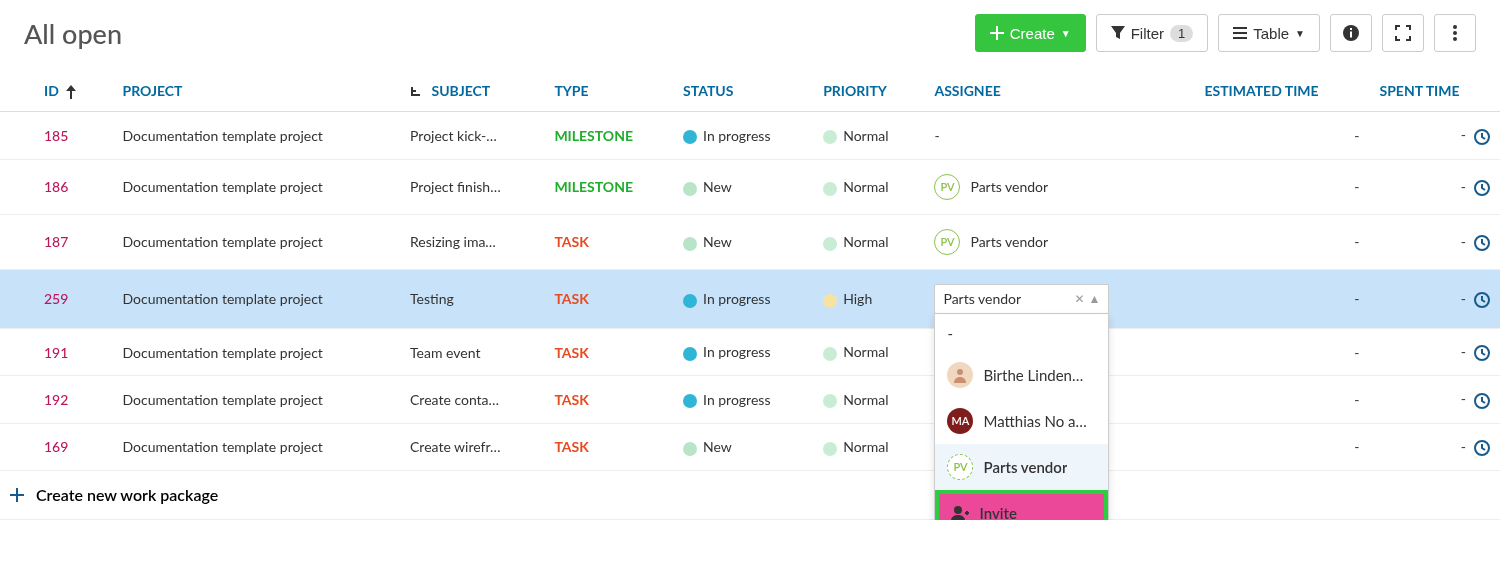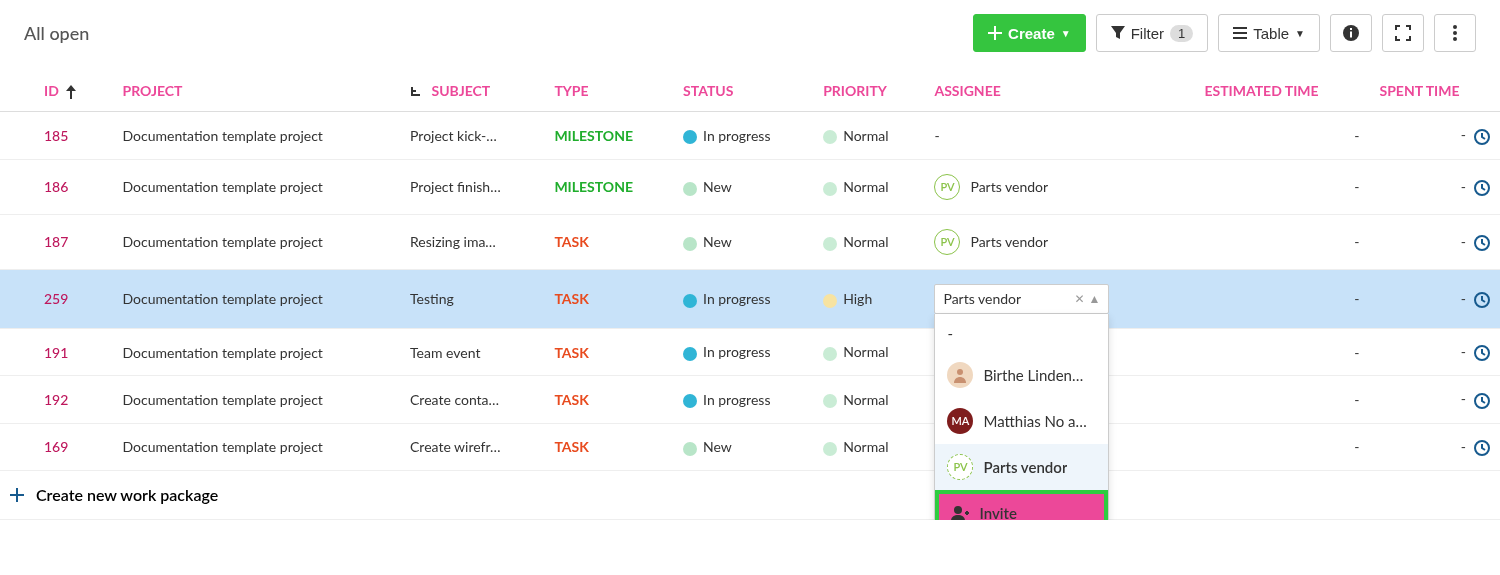--- a/index.html
+++ b/index.html
@@ -11,21 +11,21 @@
     background: #fff;
     width: 1500px;
   }
   .header {
     display: flex;
     align-items: center;
     justify-content: space-between;
     padding: 14px 24px 18px 24px;
   }
   .page-title {
-    font-size: 18px;
+    font-size: 27px;
     color: #555;
     font-weight: 500;
   }
   .toolbar {
     display: flex;
     gap: 10px;
     align-items: center;
   }
   .btn {
     display: inline-flex;
@@ -37,21 +37,21 @@
     border-radius: 3px;
     font-size: 15px;
     cursor: pointer;
     color: #333;
     height: 38px;
   }
   .btn-green {
     background: #35c53f;
     border-color: #35c53f;
     color: #fff;
-    font-weight: 700;
+    font-weight: 400;
   }
   .btn-icon-only {
     padding: 7px 10px;
     width: 42px;
     justify-content: center;
   }
   .badge-count {
     background: #ddd;
     border-radius: 999px;
     padding: 1px 8px;
@@ -60,21 +60,21 @@
   }
   .chev-down { font-size: 10px; }
   table.wp {
     width: 100%;
     border-collapse: collapse;
   }
   table.wp th {
     text-align: left;
     font-size: 14px;
     font-weight: 700;
-    color: #ec4899;
+    color: #0369a1;
     padding: 12px 10px;
     border-bottom: 1px solid #ddd;
     white-space: nowrap;
   }
   table.wp th.col-id { padding-left: 44px; }
   table.wp td {
     padding: 14px 10px;
     border-bottom: 1px solid #eee;
     white-space: nowrap;
     vertical-align: middle;

